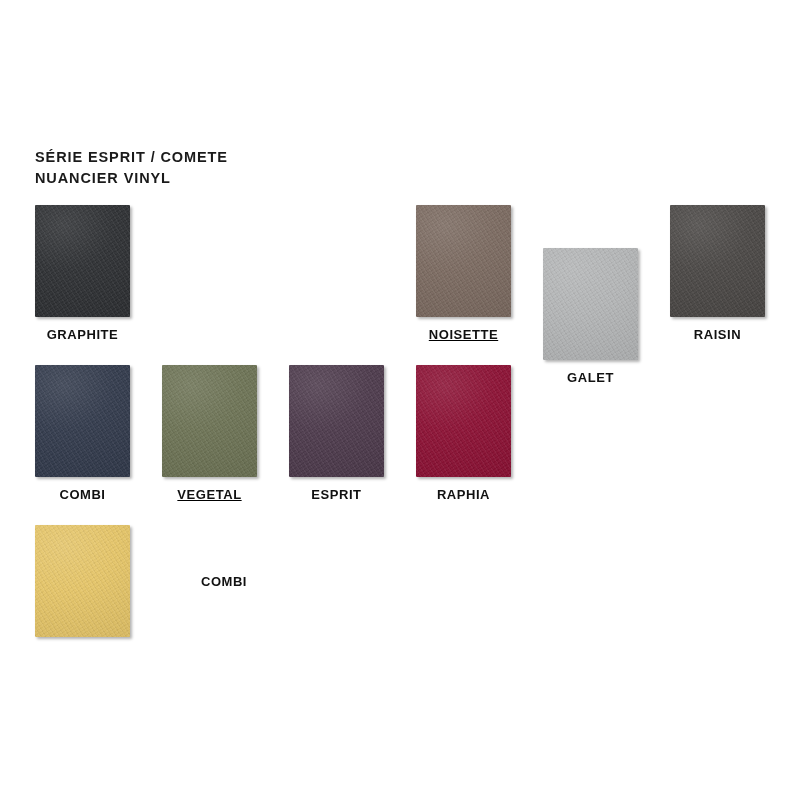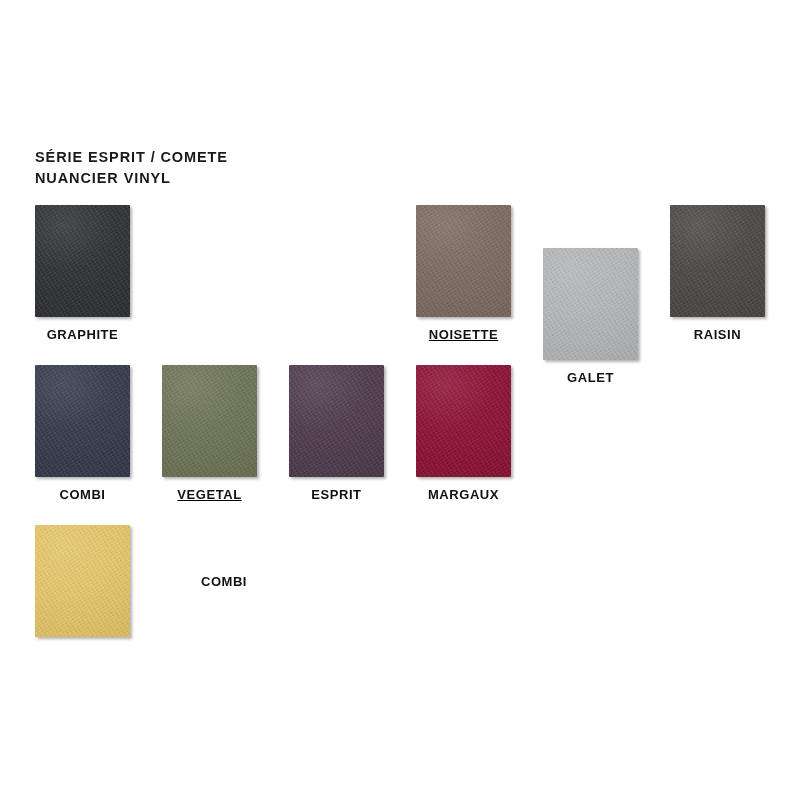--- a/index.html
+++ b/index.html
@@ -161,21 +161,21 @@
       <div class="swatch-cell" style="left: 162px; top: 365px; text-decoration: underline;">
         <div class="swatch-chip" style="background-color: rgb(109, 115, 85);"></div>
         <div class="swatch-label">VEGETAL</div>
       </div>
       <div class="swatch-cell" style="left: 289px; top: 365px;">
         <div class="swatch-chip" style="background-color: rgb(77, 58, 76);"></div>
         <div class="swatch-label">ESPRIT</div>
       </div>
       <div class="swatch-cell" style="left: 416px; top: 365px;">
         <div class="swatch-chip" style="background-color: rgb(140, 17, 52);"></div>
-        <div class="swatch-label">MARGAUX</div>
+        <div class="swatch-label">RAPHIA</div>
       </div>
       <div class="swatch-cell side-label" style="left: 35px; top: 525px;">
         <div class="swatch-chip" style="background-color: rgb(229, 197, 104);"></div>
         <div class="swatch-label">
           <span class="label-line">COMBI</span>
         </div>
       </div>
     </div>
 
 </div>

